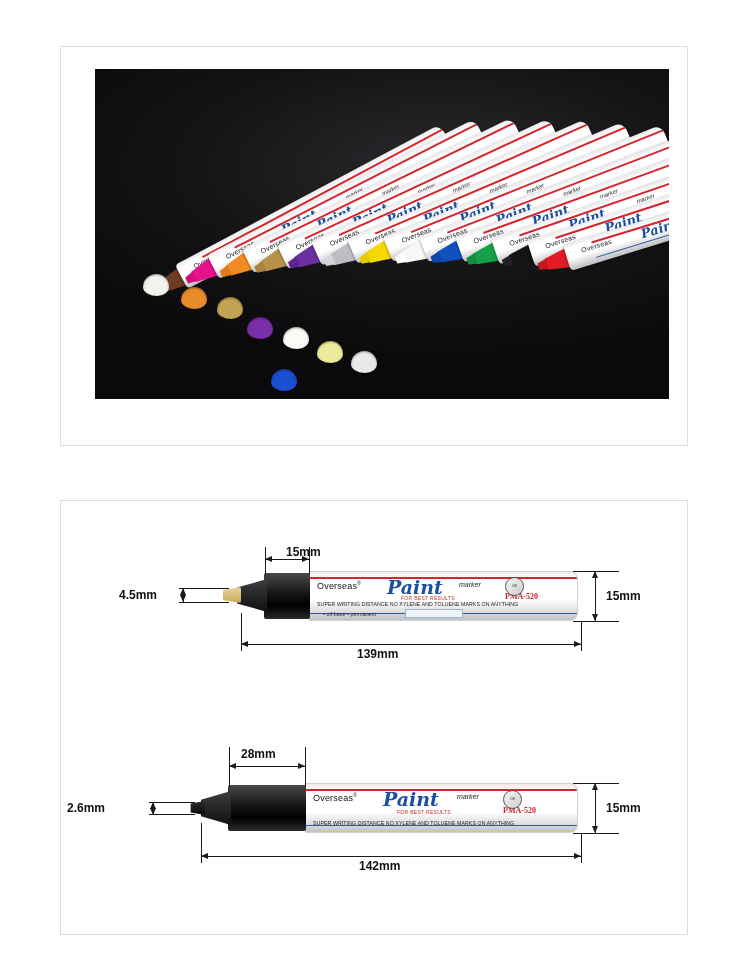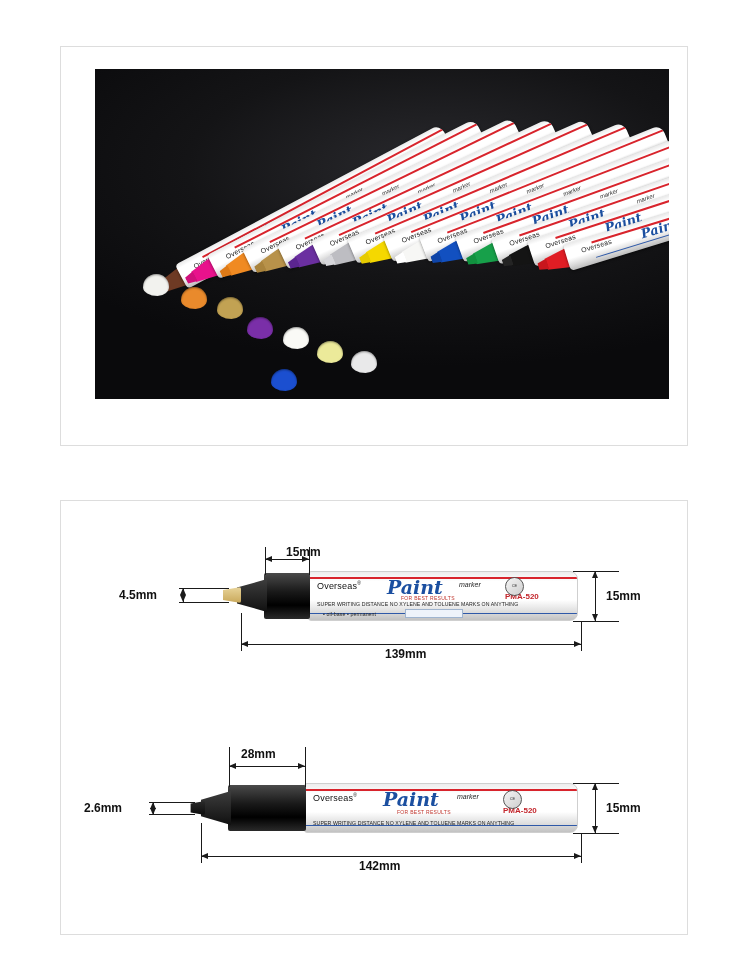--- a/index.html
+++ b/index.html
@@ -177,20 +177,21 @@
     font-size: 5.2px;
     color: #222;
     white-space: nowrap;
     letter-spacing: .1px;
   }
   .pen .code {
     position: absolute;
     font-size: 8px;
     font-weight: bold;
     color: #c3262c;
+    font-family: Liberation Serif, serif;
   }
   .pen .badge {
     position: absolute;
     width: 17px; height: 17px;
     border-radius: 50%;
     border: 1px solid #555;
     background: linear-gradient(135deg,#f4f4f4,#cfcfcf);
     font-size: 4px;
     color: #333;
     text-align: center;
@@ -453,21 +454,21 @@
     <div class="dim-line-v" style="left:534px; top:70px; height:50px;"></div>
     <div class="arrow-u" style="left:530.5px; top:70px;"></div>
     <div class="arrow-d" style="left:530.5px; top:113px;"></div>
     <div class="dim-label" style="left:545px; top:88px;">15mm</div>
 
     <div class="ext-line-v" style="left:180px; top:112px; height:38px;"></div>
     <div class="ext-line-v" style="left:520px; top:120px; height:30px;"></div>
     <div class="dim-line-h" style="left:180px; top:143px; width:340px;"></div>
     <div class="arrow-l" style="left:180px; top:139.5px;"></div>
     <div class="arrow-r" style="left:513px; top:139.5px;"></div>
-    <div class="dim-label" style="left:324px; top:146px;text-align:right;">139mm</div>
+    <div class="dim-label" style="left:296px; top:146px;text-align:right;">139mm</div>
   </div>
 
   <div>
 
     <div class="pen" style="left:243px; top:282px; width:274px; height:50px;">
       <div class="line-red"></div>
       <div class="line-blue"></div>
       <div class="brand" style="left:8px; top:8px;">
         <span>Overseas</span><sup>®</sup>
       </div>
@@ -488,21 +489,21 @@
     <div class="dim-line-h" style="left:168px; top:265px; width:76px;"></div>
     <div class="arrow-l" style="left:168px; top:261.5px;"></div>
     <div class="arrow-r" style="left:237px; top:261.5px;"></div>
     <div class="dim-label" style="left:180px; top:246px;">28mm</div>
 
     <div class="ext-line-h" style="left:88px; top:301px; width:46px;"></div>
     <div class="ext-line-h" style="left:88px; top:313px; width:46px;"></div>
     <div class="dim-line-v" style="left:92px; top:301px; height:12px;"></div>
     <div class="arrow-u" style="left:88.5px; top:301px;"></div>
     <div class="arrow-d" style="left:88.5px; top:307px;"></div>
-    <div class="dim-label" style="left:23px; top:300px;">2.6mm</div>
+    <div class="dim-label" style="left:6px; top:300px;">2.6mm</div>
 
     <div class="ext-line-h" style="left:512px; top:282px; width:46px;"></div>
     <div class="ext-line-h" style="left:512px; top:332px; width:46px;"></div>
     <div class="dim-line-v" style="left:534px; top:282px; height:50px;"></div>
     <div class="arrow-u" style="left:530.5px; top:282px;"></div>
     <div class="arrow-d" style="left:530.5px; top:325px;"></div>
     <div class="dim-label" style="left:545px; top:300px;">15mm</div>
 
     <div class="ext-line-v" style="left:140px; top:322px; height:40px;"></div>
     <div class="ext-line-v" style="left:520px; top:332px; height:30px;"></div>

